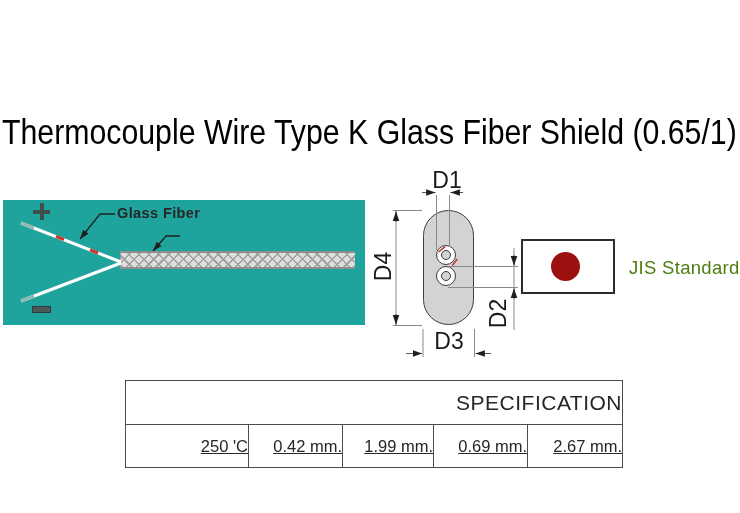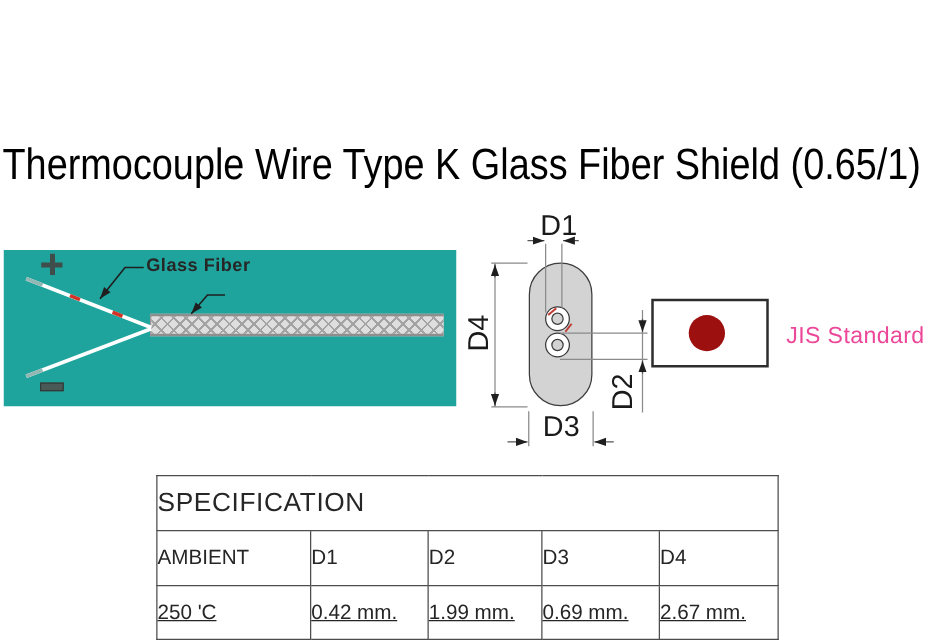--- a/index.html
+++ b/index.html
@@ -37,27 +37,27 @@
   .core.upper{left:436px;top:245px;}
   .core.lower{left:436px;top:266px;}
   .dim{position:absolute;font-size:23px;color:#1a1a1a;width:44px;text-align:center;line-height:1;}
   .dim.rot{transform:rotate(-90deg);}
 
   
   .flag{position:absolute;left:521px;top:239px;width:90px;height:51px;background:#fff;
         border:2px solid #2d2d2d;}
   .flag .sun{position:absolute;left:28px;top:11px;width:29px;height:29px;border-radius:50%;
         background:#9C1110;}
-  .jis-label{position:absolute;left:629px;top:257px;font-size:18.5px;color:#ec4899;
+  .jis-label{position:absolute;left:629px;top:257px;font-size:18.5px;color:#4d7c0f;
         letter-spacing:.3px;white-space:nowrap;}
 
   
   .spec{position:absolute;left:125px;top:380px;border-collapse:collapse;
         color:#262626;}
-  .spec td{border:1px solid #4c4c4c;text-align:left;vertical-align:middle;
+  .spec td{border:1px solid #4c4c4c;text-align:right;vertical-align:middle;
         font-size:16.5px;padding:0;}
   .spec .spec-title{font-size:21px;letter-spacing:.5px;height:43px;}
   .spec .hdr-row td{height:43px;}
   .spec .val-row td{height:42px;text-decoration:underline;}
 
   
   .overlay{position:absolute;left:0;top:0;pointer-events:none;}
 </style>
 </head>
 <body>
@@ -154,27 +154,20 @@
       <col style="width:123px">
         <col style="width:94px">
         <col style="width:91px">
       <col style="width:94px">
         <col style="width:95px">
     </colgroup>
     <tbody>
       <tr>
         <td class="spec-title" colspan="5">SPECIFICATION</td>
       </tr>
-      <tr class="hdr-row">
-        <td>AMBIENT</td>
-        <td>D1</td>
-        <td>D2</td>
-        <td>D3</td>
-        <td>D4</td>
-      </tr>
       <tr class="val-row">
         <td>250 'C</td>
         <td>0.42 mm.</td>
         <td>1.99 mm.</td>
         <td>0.69 mm.</td>
         <td>2.67 mm.</td>
       </tr>
     </tbody>
   </table>
 

